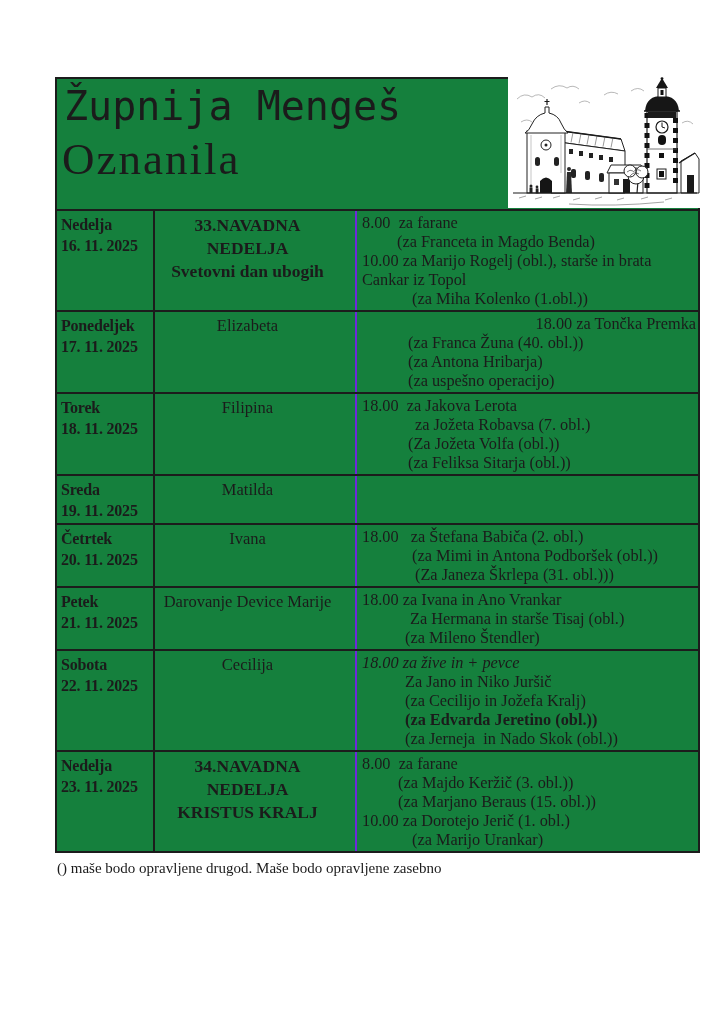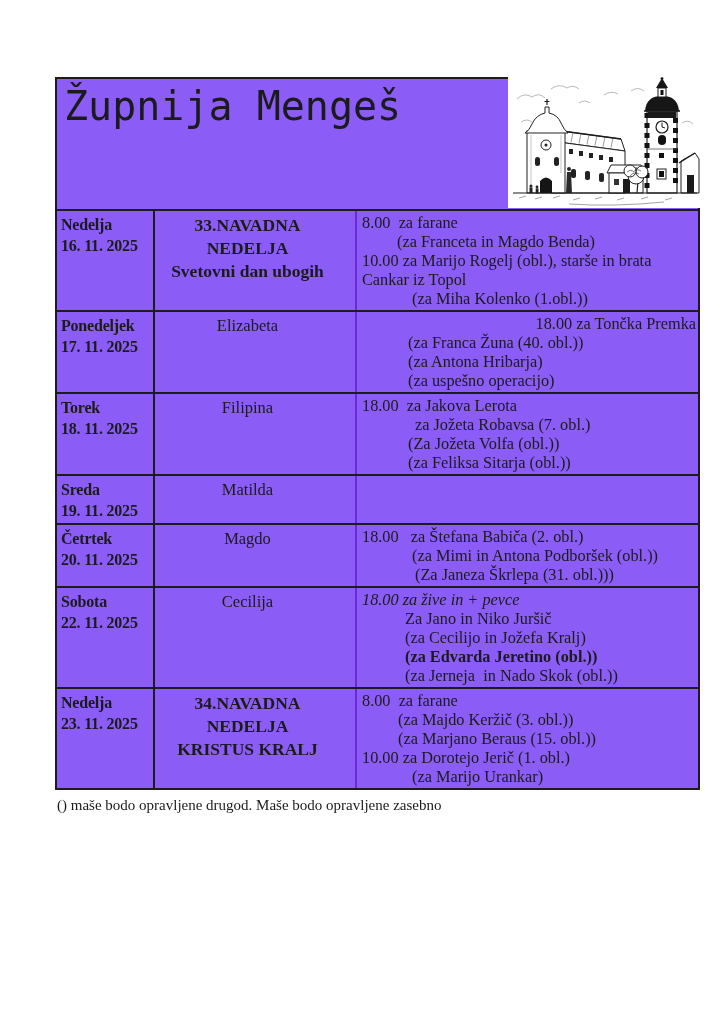--- a/index.html
+++ b/index.html
@@ -3,21 +3,21 @@
 <meta charset="utf-8">
 <style>
   html,body { margin:0; padding:0; background:#ffffff; }
   .page {
     position:relative; width:724px; height:1024px; background:#fff;
     color:#1b1b1b; font-family:"Liberation Serif","DejaVu Serif",serif;
     overflow:hidden;
   }
   .doc {
     position:relative; margin:77px 0 4px 55px; width:645px;
-    border:2px solid #1c1c1c; box-sizing:border-box; background:#8b5cf6;
+    border:2px solid #1c1c1c; box-sizing:border-box; background:#15803d;
   }
   .header { position:relative; height:130px; border-bottom:2px solid #1c1c1c; }
   .title1 {
     font-family:"DejaVu Sans Mono",monospace; font-size:40px; line-height:54px;
     padding-left:7px; white-space:pre; letter-spacing:0;
   }
   .title2 { font-size:45px; line-height:52px; padding-left:5px; letter-spacing:2px; }
   .church {
     position:absolute; top:-2px; right:-2px; width:192px; height:131px;
     background:#fff; display:block;
@@ -46,20 +46,21 @@
   .footnote { margin:6px 0 0 57px; font-size:15px; line-height:18px; }
 </style>
 </head>
 <body>
 
 <div class="page">
   <div class="doc">
 
     <div class="header">
       <div class="title1">Župnija Mengeš</div>
+      <div class="title2">Oznanila</div>
 
       <svg class="church" viewBox="0 0 190 131" xmlns="http://www.w3.org/2000/svg">
         <g stroke="#777" stroke-width="0.7" fill="none" opacity="0.75">
           <path d="M8,22 q7,-7 15,-2 q7,-5 13,1"></path>
           <path d="M42,12 q8,-6 16,-1 q6,-4 12,1"></path>
           <path d="M95,18 q7,-5 14,-1"></path>
           <path d="M12,45 q6,-4 11,0"></path>
           <path d="M173,46 q6,-4 11,1"></path>
           <path d="M122,14 q7,-5 13,0"></path>
           <path d="M70,26 q6,-4 11,0"></path>
@@ -243,29 +244,43 @@
             <div>Matilda</div>
           </div>
   </div>
 
   <div class="row">
     <div class="cell day-cell">
       <div>Četrtek</div>
       <div>20. 11. 2025</div>
     </div>
     <div class="cell feast-cell">
-            <div>Magdo</div>
+            <div>Ivana</div>
           </div>
     <div class="cell mass-cell">
             <div style="padding-left: 0px;">18.00   za Štefana Babiča (2. obl.)</div>
             <div style="padding-left: 50px;">(za Mimi in Antona Podboršek (obl.))</div>
             <div style="padding-left: 53px;">(Za Janeza Škrlepa (31. obl.)))</div>
           </div>
   </div>
 
+  <div class="row">
+    <div class="cell day-cell">
+      <div>Petek</div>
+      <div>21. 11. 2025</div>
+    </div>
+    <div class="cell feast-cell">
+            <div>Darovanje Device Marije</div>
+          </div>
+    <div class="cell mass-cell">
+            <div style="padding-left: 0px;">18.00 za Ivana in Ano Vrankar</div>
+            <div style="padding-left: 48px;">Za Hermana in starše Tisaj (obl.)</div>
+            <div style="padding-left: 43px;">(za Mileno Štendler)</div>
+          </div>
+  </div>
 
   <div class="row">
     <div class="cell day-cell">
       <div>Sobota</div>
       <div>22. 11. 2025</div>
     </div>
     <div class="cell feast-cell">
             <div>Cecilija</div>
           </div>
     <div class="cell mass-cell">

